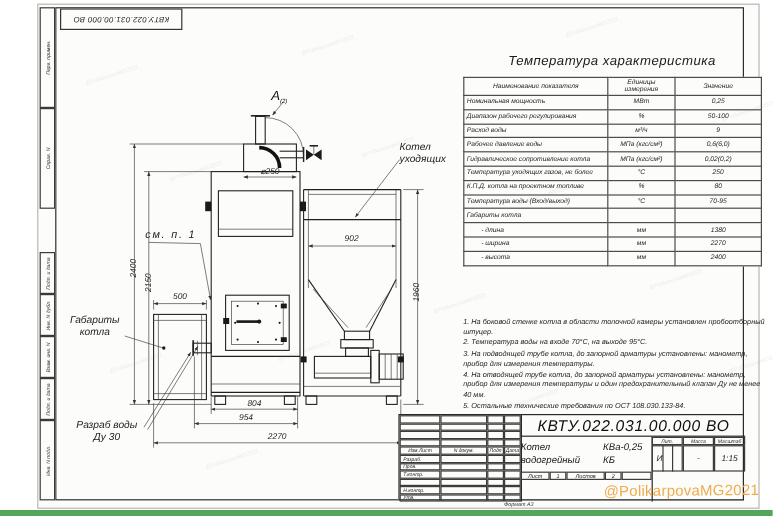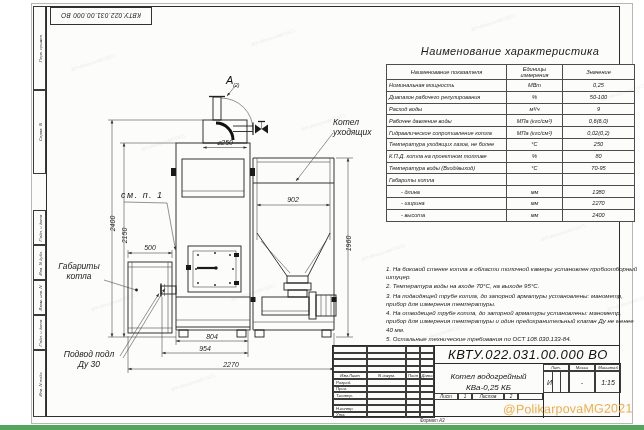--- a/index.html
+++ b/index.html
@@ -43,21 +43,21 @@
   .tb{left:332px;top:345px;width:288px;height:72px;border:1.3px solid #2a2a2a;background:#fcfcfa}
   .tb .cell{position:absolute;border:0.55px solid #3c3c3c;font-size:4.2px;font-style:italic;color:#222;
     display:flex;align-items:center;justify-content:center;overflow:hidden;white-space:nowrap}
   .numcell{position:absolute;left:101px;top:0;width:187px;height:18px;
     border-left:1.1px solid #2a2a2a;border-bottom:1.1px solid #2a2a2a;
     display:flex;align-items:center;justify-content:center;
     font-size:13px;font-style:italic;color:#111;letter-spacing:.6px;white-space:nowrap}
   .vline{position:absolute;background:#2a2a2a;width:1.1px}
   .hairline{position:absolute;background:#3c3c3c;width:.5px}
   .midtitle{position:absolute;left:101px;top:18px;width:109px;height:29px;display:flex;
-    flex-direction:column;align-items:center;justify-content:flex-end;
+    flex-direction:row;align-items:center;justify-content:flex-end;
     font-size:8px;font-style:italic;color:#151515;line-height:1.3}
   .logocell{position:absolute;left:210px;top:47px;width:78px;height:25px;
     display:flex;align-items:center;justify-content:center;gap:2px;border-top:0.55px solid #3c3c3c}
   .stripes{width:10px;height:10px;background:repeating-linear-gradient(90deg,#111 0,#111 1.5px,transparent 1.5px,transparent 3px)}
   .kvzr{font-weight:700;font-size:10.5px;color:#111;letter-spacing:.3px}
   .kvzr-sub{font-size:3.2px;color:#111;line-height:1.3;text-align:left}
   .fmt{position:absolute;left:420px;top:418px;font-size:4.5px;font-style:italic;color:#333}
   
   .wm{position:absolute;font-size:4.6px;color:#9a7d5f;opacity:.14;transform:rotate(-18deg);white-space:nowrap}
   #wmmain{position:absolute;left:503px;top:402px;font-size:12.5px;opacity:.92;
@@ -208,25 +208,25 @@
   <div class="lbl" style="left:333px;top:117px">
     <div>Котел</div>
     <div>уходящих</div>
   </div>
   <div class="lbl" style="left:121px;top:190px;font-size:9px;letter-spacing:1.5px">см. п. 1</div>
   <div class="lbl ctr" style="left:49px;top:261px;width:60px">
     <div>Габариты</div>
     <div>котла</div>
   </div>
   <div class="lbl ctr" style="left:54px;top:349px;width:70px">
-    <div>Подвод подл</div>
+    <div>Разраб воды</div>
     <div>Ду 30</div>
   </div>
 
-  <div class="spec-title">Наименование характеристика</div>
+  <div class="spec-title">Температура характеристика</div>
   <table id="spec">
     <colgroup>
         <col style="width:120px">
         <col style="width:56px">
         <col style="width:72px">
       </colgroup>
     <thead>
       <tr>
         <th>Наименование показателя</th>
         <th>Единицы измерения</th>

